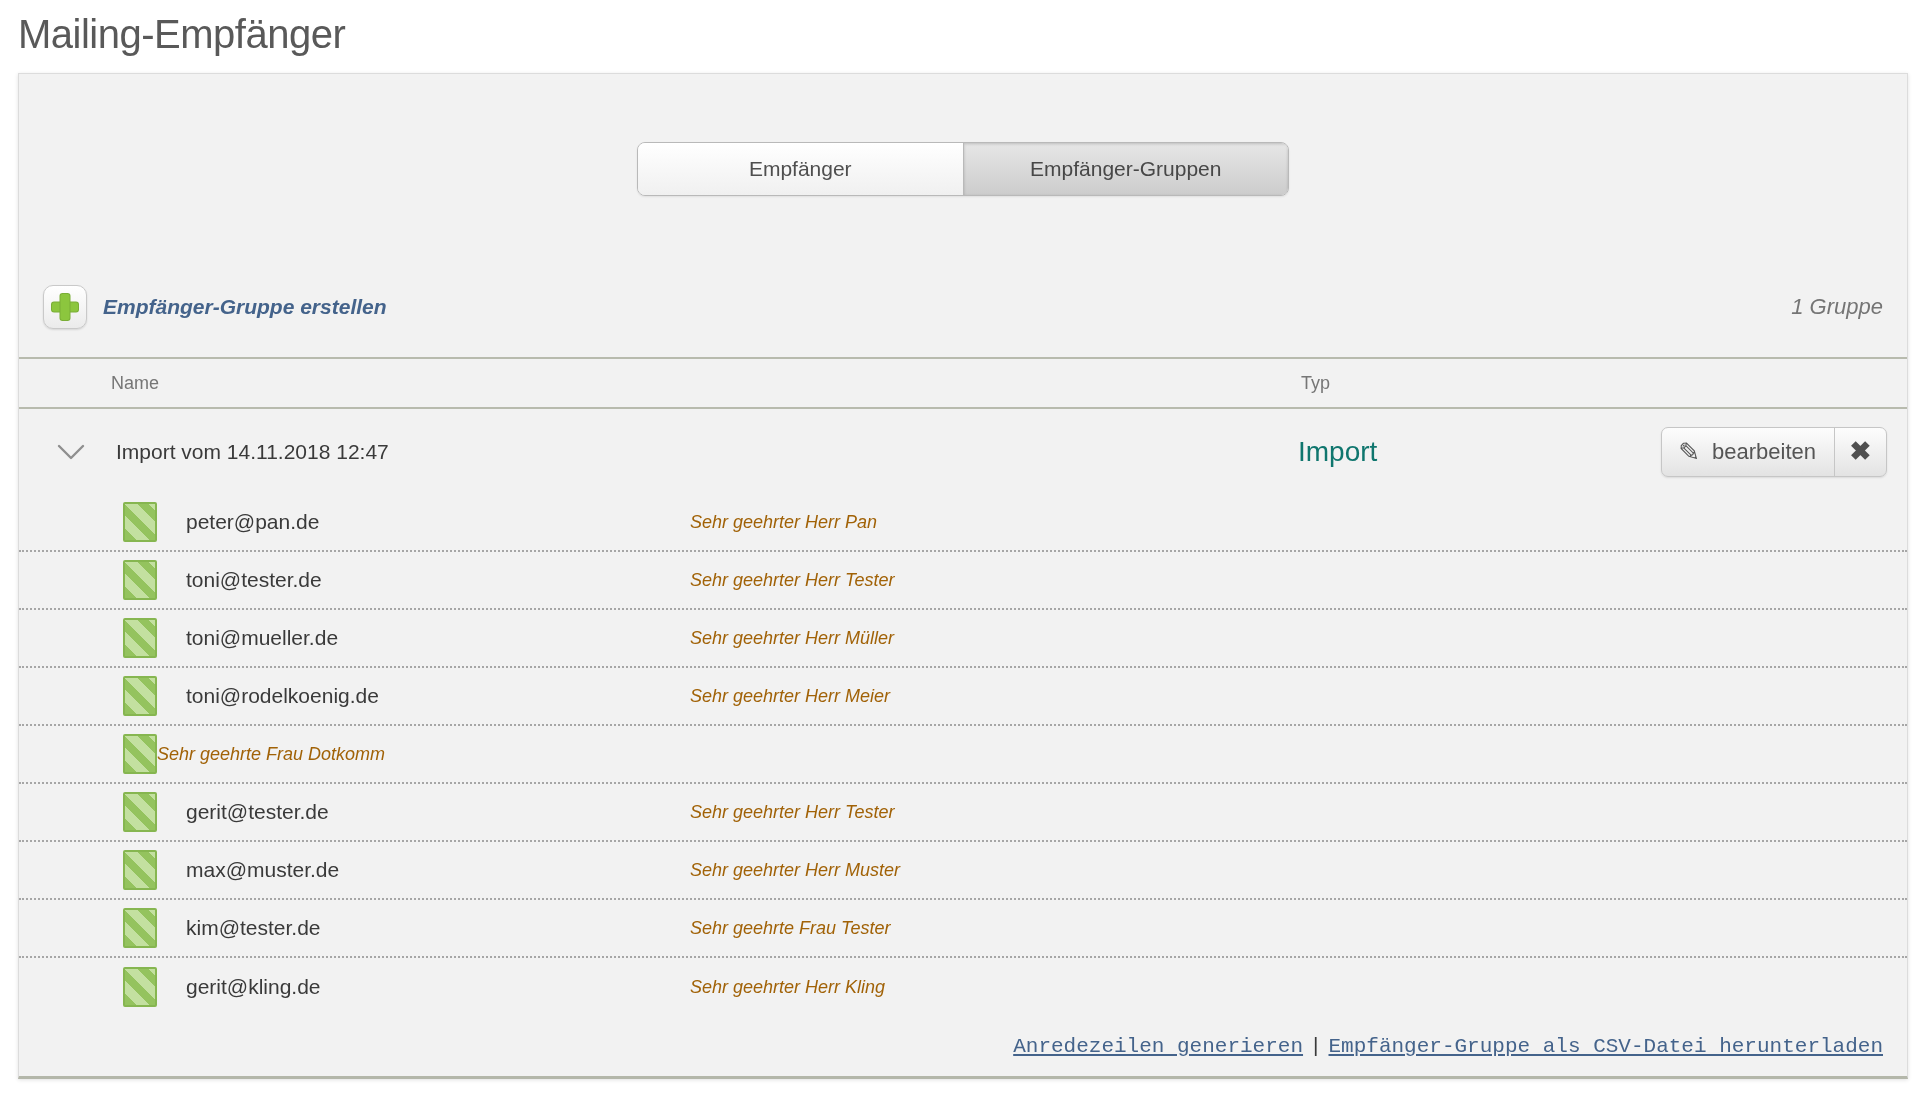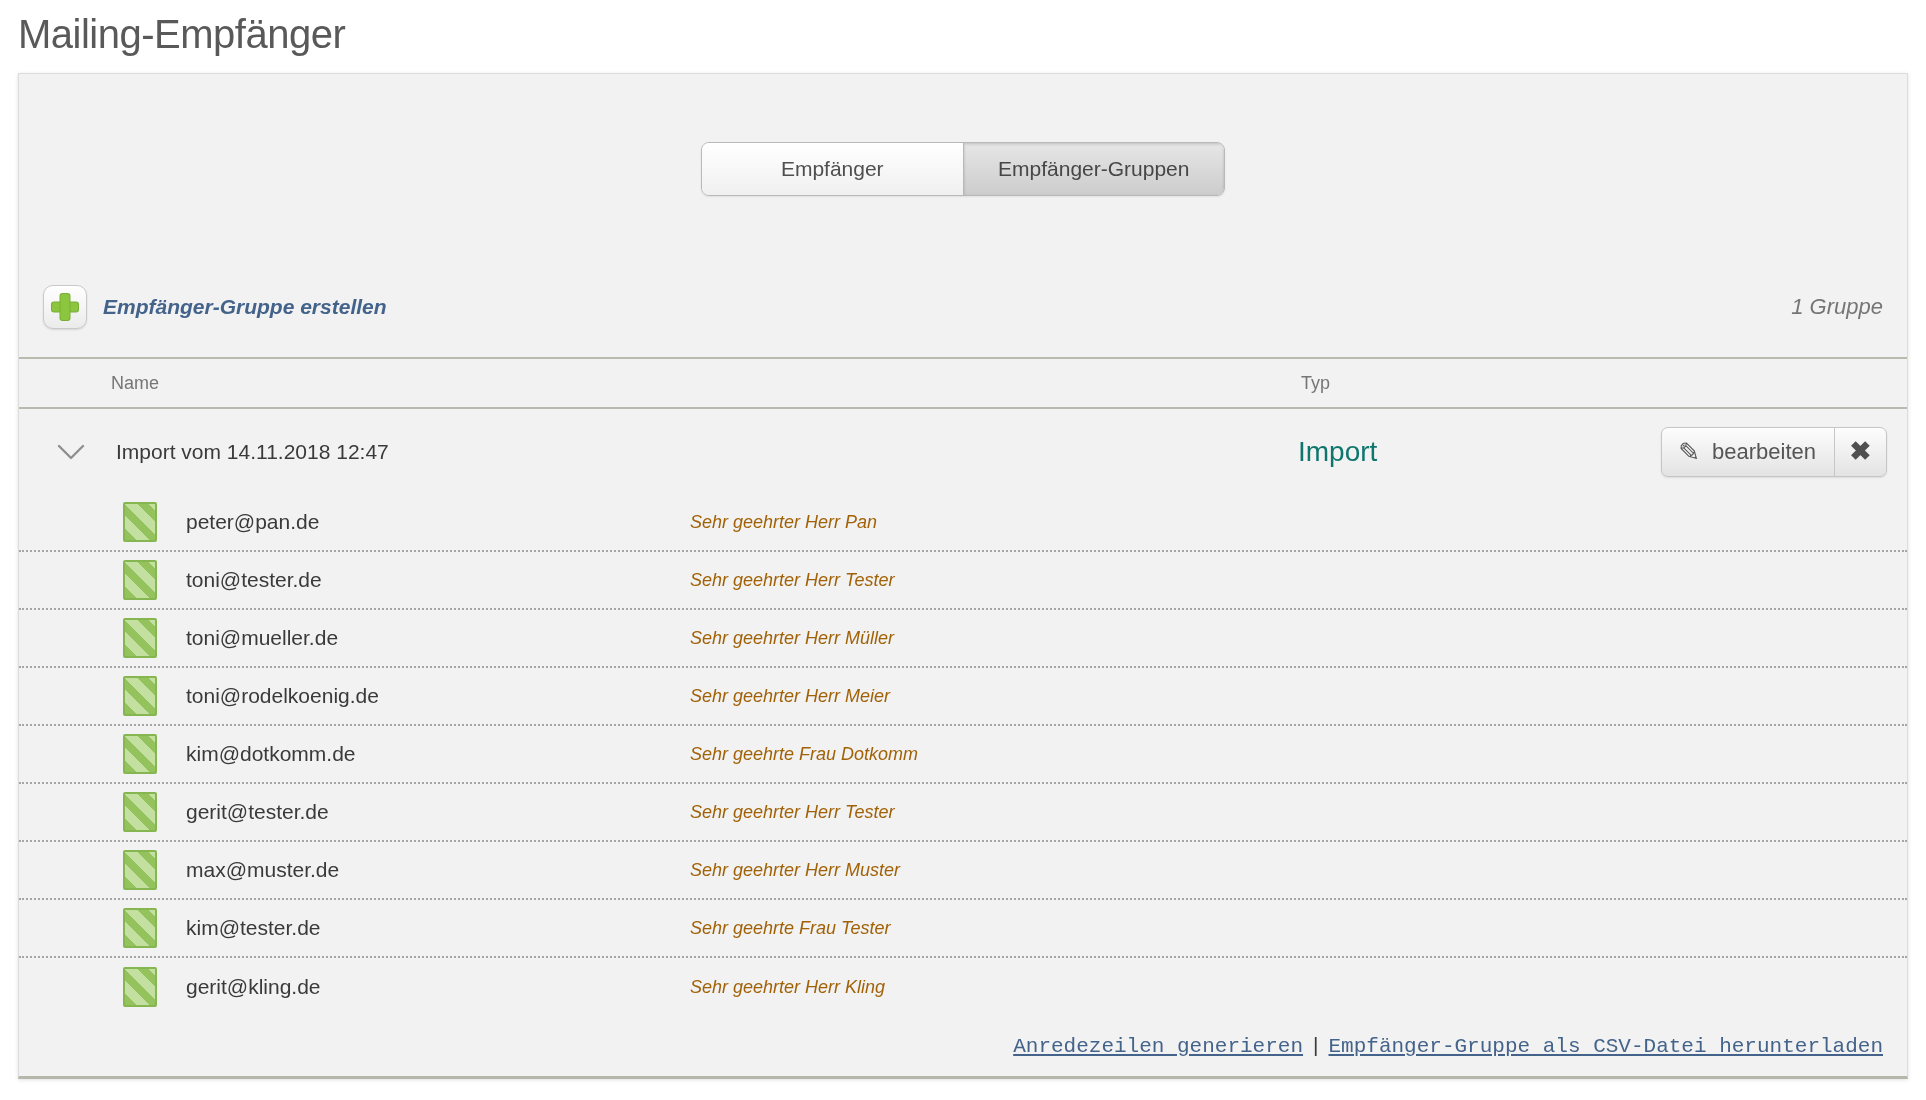--- a/index.html
+++ b/index.html
@@ -24,21 +24,21 @@
     background: #f2f2f2;
     border: 1px solid #dcdcdc;
     border-bottom: 3px solid #b4b7aa;
     box-shadow: 0 1px 4px rgba(0,0,0,0.12);
   }
   
   .tab-group {
     position: absolute;
     left: 50%; transform: translateX(-50%);
     top: 68px;
-    width: 524px; height: 54px;
+    width: 652px; height: 54px;
     display: flex;
     border: 1px solid #b9b9b9;
     border-radius: 8px;
     overflow: hidden;
     box-shadow: 0 1px 2px rgba(0,0,0,0.08);
   }
   .tab {
     flex: 1;
     display: flex; align-items: center; justify-content: center;
     font-size: 21px;
@@ -267,21 +267,20 @@
     </div>
 
     <div class="recipient-row">
       <div class="stripe-icon"></div>
       <span class="recipient-email">toni@rodelkoenig.de</span>
       <span class="recipient-salutation">Sehr geehrter Herr Meier</span>
     </div>
 
     <div class="recipient-row">
       <div class="stripe-icon"></div>
-      <span class="recipient-email">kim@dotkomm.de</span>
       <span class="recipient-salutation">Sehr geehrte Frau Dotkomm</span>
     </div>
 
     <div class="recipient-row">
       <div class="stripe-icon"></div>
       <span class="recipient-email">gerit@tester.de</span>
       <span class="recipient-salutation">Sehr geehrter Herr Tester</span>
     </div>
 
     <div class="recipient-row">

